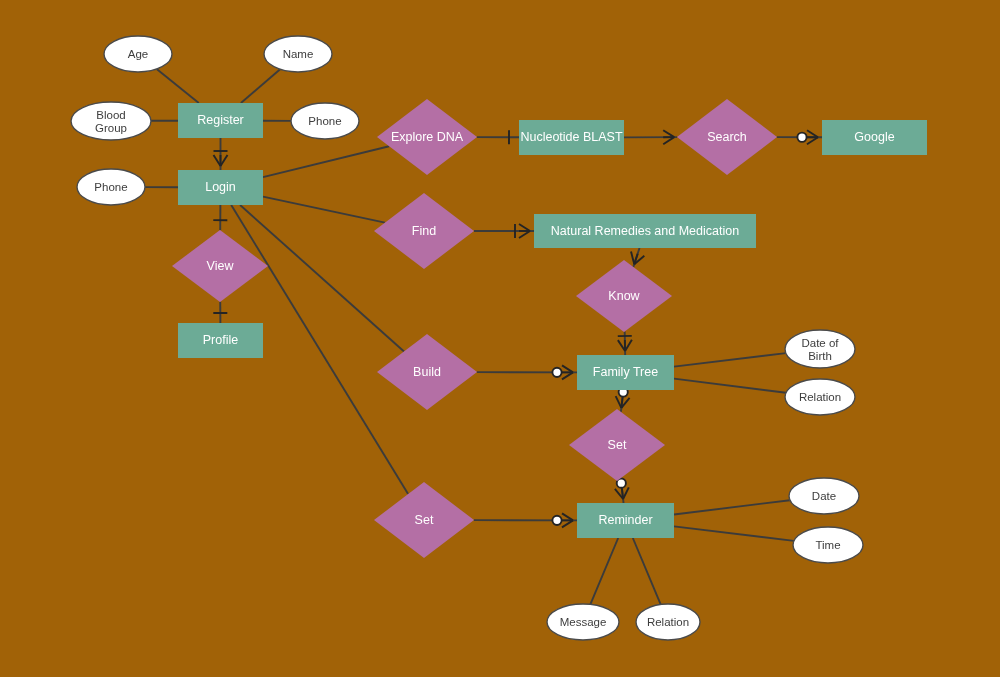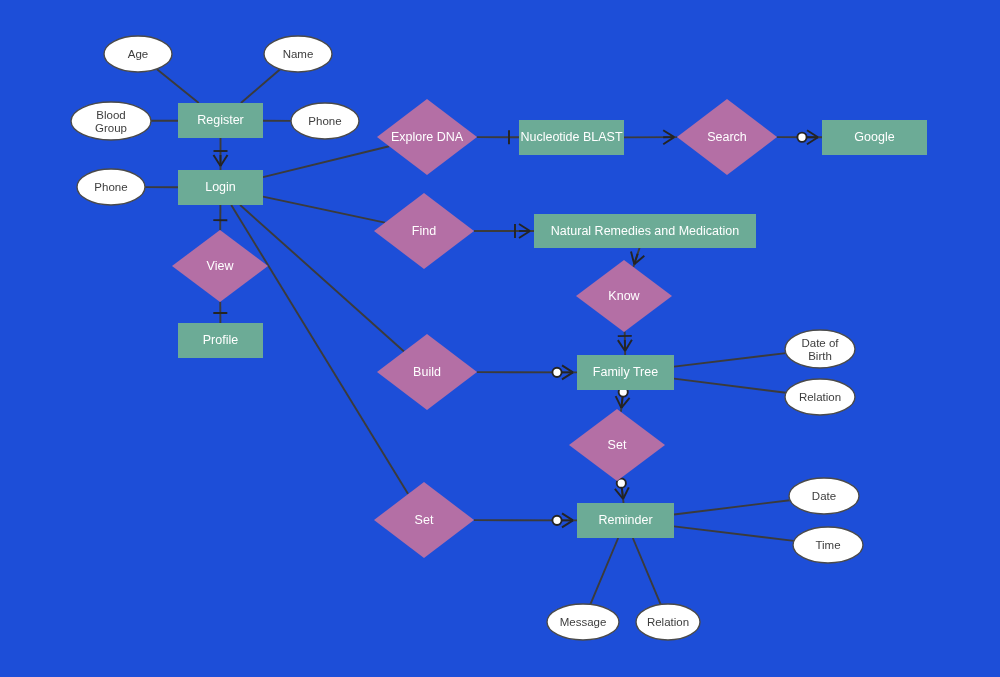--- a/index.html
+++ b/index.html
@@ -10,21 +10,21 @@
   body {
     width: 1000px;
     height: 677px;
     overflow: hidden;
     font-family: "Liberation Sans", sans-serif;
   }
   #diagram-root {
     position: relative;
     width: 1000px;
     height: 677px;
-    background: #1d4ed8;
+    background: #a16207;
   }
   svg#er-svg {
     display: block;
     width: 1000px;
     height: 677px;
   }
   .entity-rect {
     stroke: none;
   }
   .rel-diamond {

